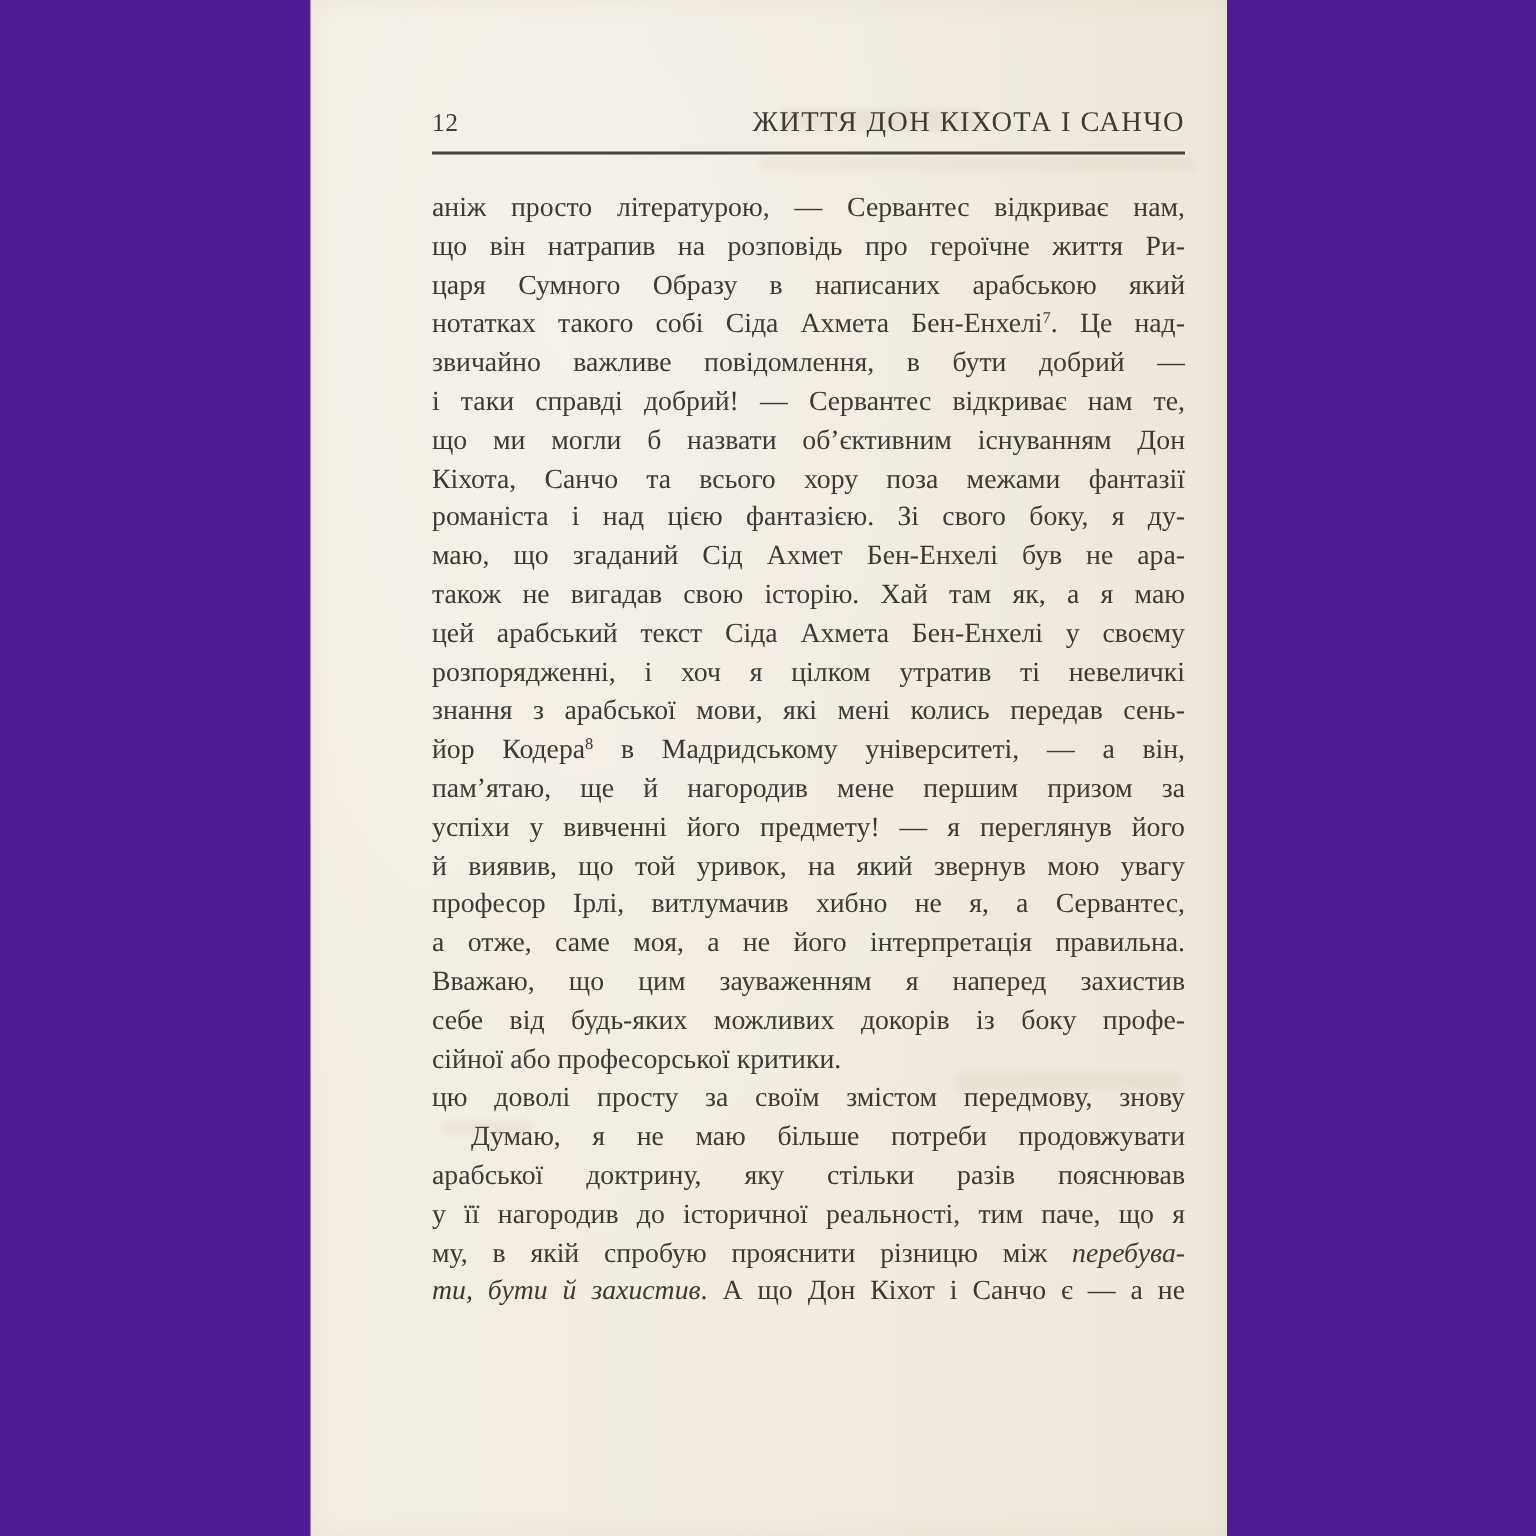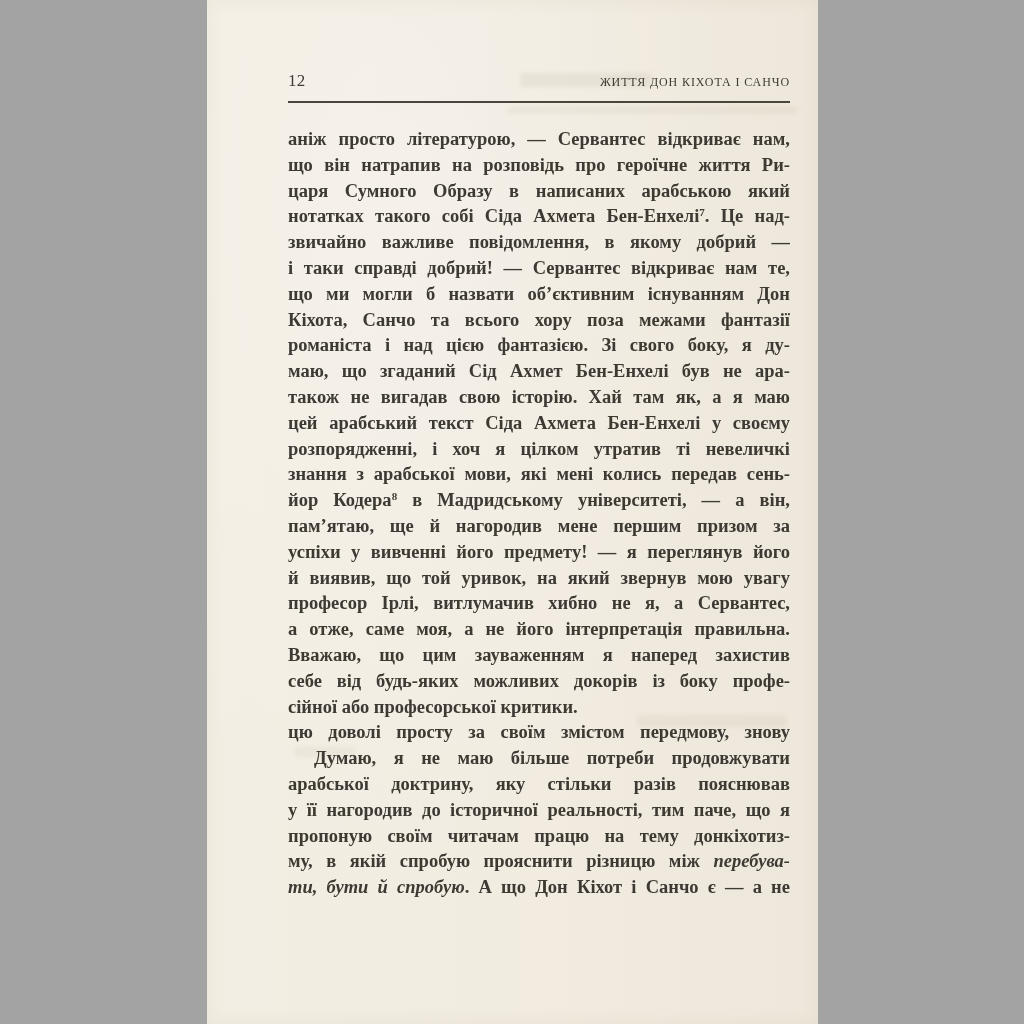--- a/index.html
+++ b/index.html
@@ -8,21 +8,21 @@
     width: 1024px;
     height: 1024px;
     background: #ffffff;
     overflow: hidden;
     font-family: "Liberation Serif", "DejaVu Serif", serif;
   }
   .stage {
     position: relative;
     width: 1024px;
     height: 1024px;
-    background: #a3a3a3;
+    background: #4c1d95;
   }
   .scan {
     position: absolute;
     left: 207px;
     top: 0;
     width: 611px;
     height: 1024px;
     background:
       radial-gradient(ellipse at 30% 20%, rgba(255,255,255,0.25), rgba(255,255,255,0) 60%),
       linear-gradient(90deg, #f3eee3 0%, #f1ebe0 55%, #eee7db 100%);
@@ -43,42 +43,41 @@
     display: flex;
     justify-content: space-between;
     align-items: baseline;
   }
   .page-number {
     font-size: 17px;
     letter-spacing: 0.3px;
     color: #3f3b34;
   }
   .running-title {
-    font-size: 12px;
+    font-size: 19px;
     letter-spacing: 0.9px;
     color: #3f3b34;
     white-space: nowrap;
   }
   .header-rule {
     position: absolute;
     top: 101px;
     left: 0;
     width: 100%;
     height: 0;
     border-top: 2px solid #4b463d;
   }
   .body-text {
     position: absolute;
     top: 127px;
     left: 0;
     width: 100%;
     font-size: 18.5px;
     line-height: 25.8px;
     color: #3d3933;
-    font-weight: bold;
   }
   .paragraph { margin: 0; }
   .line {
     text-align: justify;
     text-align-last: justify;
     height: 25.8px;
     overflow: hidden;
     white-space: normal;
   }
   .line.flush-last {
@@ -122,21 +121,21 @@
         <span class="page-number">12</span>
         <span class="running-title">ЖИТТЯ ДОН КІХОТА І САНЧО</span>
       </div>
       <div class="header-rule"></div>
       <div class="body-text">
           <div class="paragraph">
             <div class="line"><span>аніж просто літературою, — Сервантес відкриває нам,</span></div>
             <div class="line"><span>що він натрапив на розповідь про героїчне життя Ри-</span></div>
             <div class="line"><span>царя Сумного Образу в написаних арабською який</span></div>
             <div class="line"><span>нотатках такого собі Сіда Ахмета Бен-Енхелі</span><span class="sup">7</span><span>. Це над-</span></div>
-            <div class="line"><span>звичайно важливе повідомлення, в якому добрий —</span></div>
+            <div class="line"><span>звичайно важливе повідомлення, в бути добрий —</span></div>
             <div class="line"><span>і таки справді добрий! — Сервантес відкриває нам те,</span></div>
             <div class="line"><span>що ми могли б назвати об’єктивним існуванням Дон</span></div>
             <div class="line"><span>Кіхота, Санчо та всього хору поза межами фантазії</span></div>
             <div class="line"><span>романіста і над цією фантазією. Зі свого боку, я ду-</span></div>
             <div class="line"><span>маю, що згаданий Сід Ахмет Бен-Енхелі був не ара-</span></div>
             <div class="line"><span>також не вигадав свою історію. Хай там як, а я маю</span></div>
             <div class="line"><span>цей арабський текст Сіда Ахмета Бен-Енхелі у своєму</span></div>
             <div class="line"><span>розпорядженні, і хоч я цілком утратив ті невеличкі</span></div>
             <div class="line"><span>знання з арабської мови, які мені колись передав сень-</span></div>
             <div class="line"><span>йор Кодера</span><span class="sup">8</span><span> в Мадридському університеті, — а він,</span></div>
@@ -147,21 +146,20 @@
             <div class="line"><span>а отже, саме моя, а не його інтерпретація правильна.</span></div>
             <div class="line"><span>Вважаю, що цим зауваженням я наперед захистив</span></div>
             <div class="line"><span>себе від будь-яких можливих докорів із боку профе-</span></div>
             <div class="line flush-last"><span>сійної або професорської критики.</span></div>
           </div>
           <div class="paragraph">
             <div class="line"><span>цю доволі просту за своїм змістом передмову, знову</span></div>
             <div class="line indent"><span>Думаю, я не маю більше потреби продовжувати</span></div>
             <div class="line"><span>арабської доктрину, яку стільки разів пояснював</span></div>
             <div class="line"><span>у її нагородив до історичної реальності, тим паче, що я</span></div>
-            <div class="line"><span>пропоную своїм читачам працю на тему донкіхотиз-</span></div>
             <div class="line"><span>му, в якій спробую прояснити різницю між </span><span class="italic">перебува-</span></div>
-            <div class="line"><span class="italic">ти, бути й спробую</span><span>. А що Дон Кіхот і Санчо є — а не</span></div>
+            <div class="line"><span class="italic">ти, бути й захистив</span><span>. А що Дон Кіхот і Санчо є — а не</span></div>
           </div>
         </div>
     </div>
 
   </div>
 </div>
 
 </body></html>

